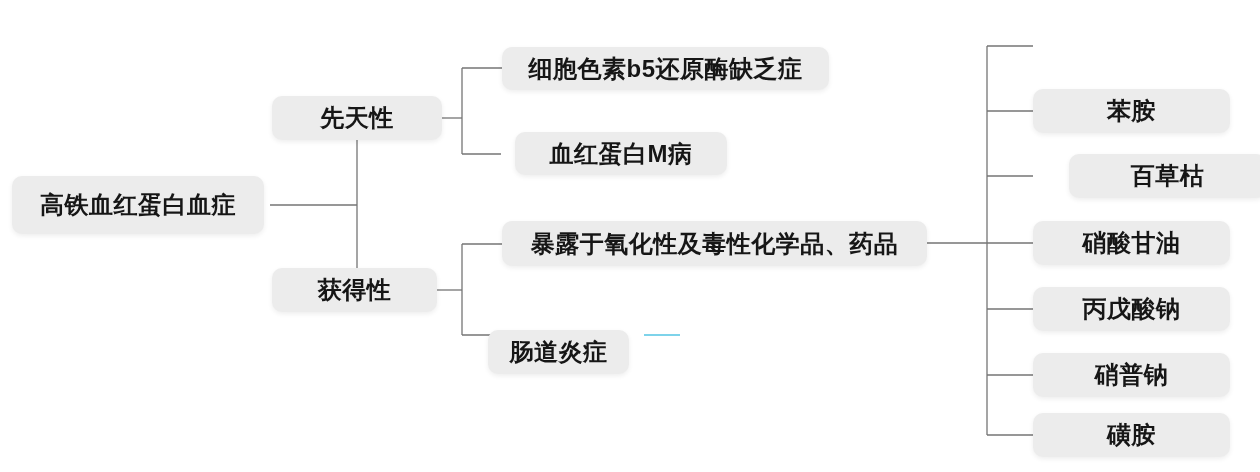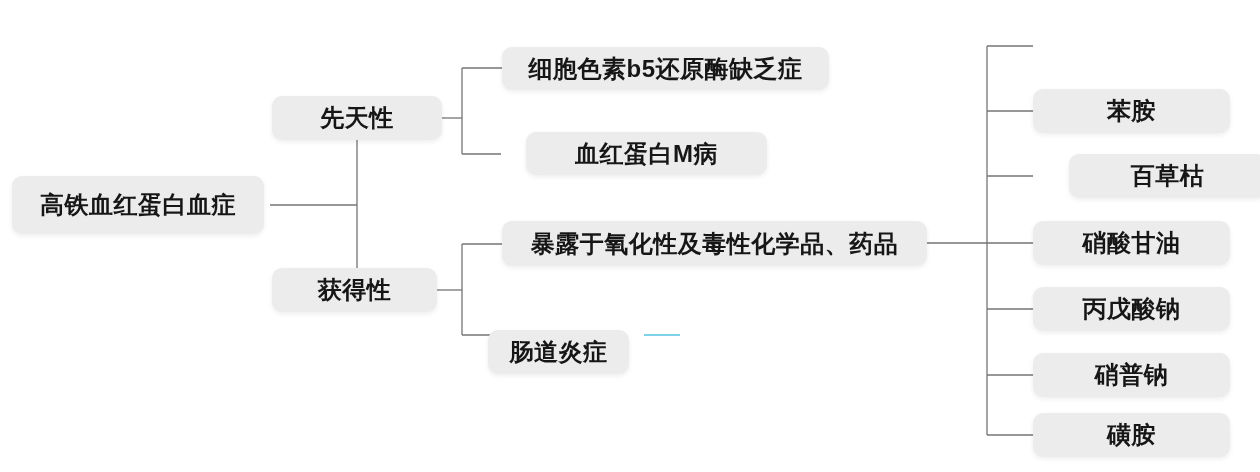--- a/index.html
+++ b/index.html
@@ -93,21 +93,21 @@
   <div class="node" style="left:272px; top:96px; width:170px; height:44px;">
     <span>先天性</span>
   </div>
   <div class="node" style="left:272px; top:268px; width:165px; height:44px;">
     <span>获得性</span>
   </div>
 
   <div class="node" style="left:502px; top:47px; width:327px; height:43px;">
     <span>细胞色素b5还原酶缺乏症</span>
   </div>
-  <div class="node" style="left:526px; top:132px; width:241px; height:43px;">
+  <div class="node" style="left:515px; top:132px; width:212px; height:43px;">
     <span>血红蛋白M病</span>
   </div>
 
   <div class="node" style="left:502px; top:221px; width:425px; height:45px;">
     <span>暴露于氧化性及毒性化学品、药品</span>
   </div>
   <div class="node" style="left:488px; top:313px; width:141px; height:44px;margin-top:17px;">
     <span>肠道炎症</span>
   </div>
 

